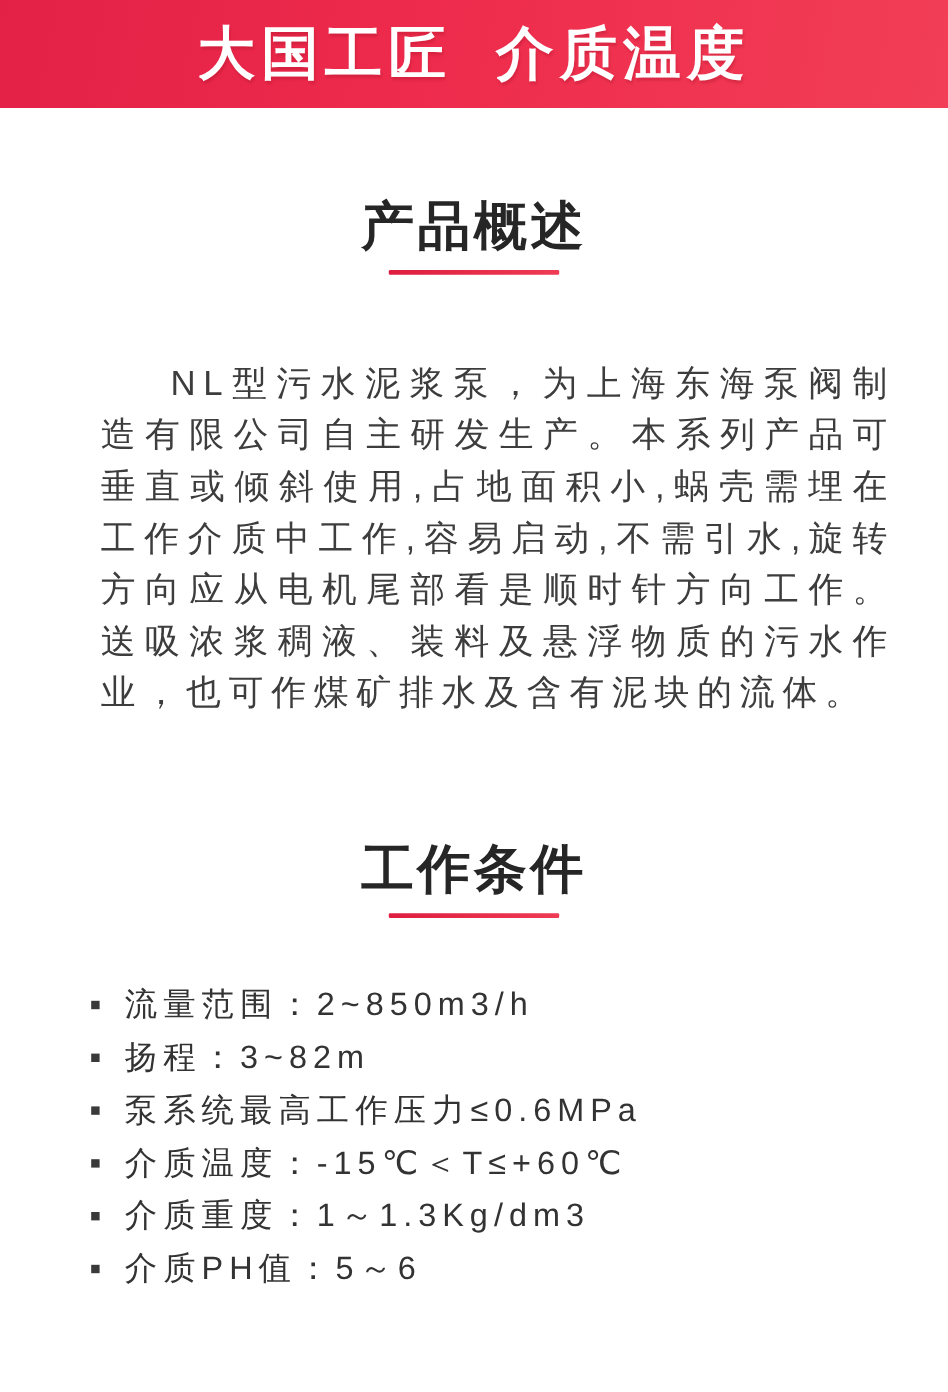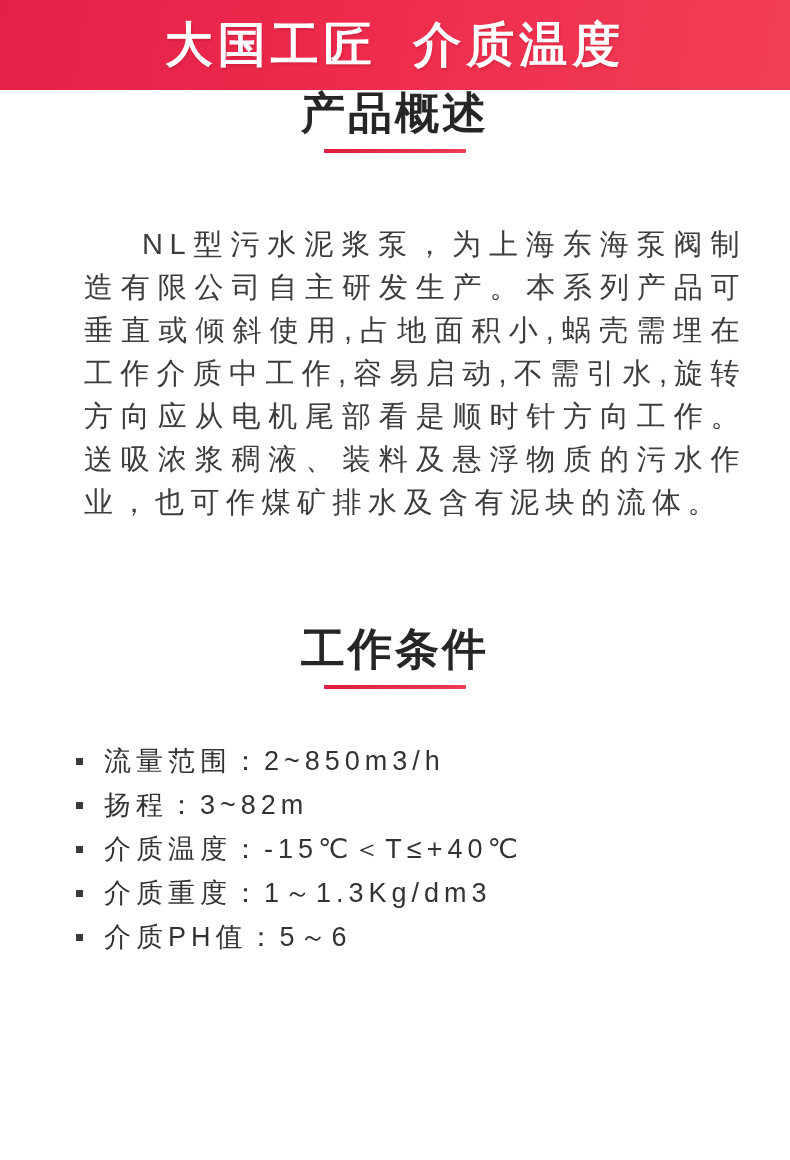--- a/index.html
+++ b/index.html
@@ -22,20 +22,21 @@
   }
   .banner-title {
     color: #ffffff;
     font-size: 48px;
     font-weight: 900;
     letter-spacing: 5px;
     white-space: pre;
     text-shadow: 1px 2px 2px rgba(150, 10, 30, 0.25);
   }
   .section-title {
+    margin-top: 76px;
     text-align: center;
     font-size: 44px;
     line-height: 46px;
     font-weight: 700;
     letter-spacing: 3px;
     color: #262626;
   }
   .title-underline {
     width: 142px;
     height: 4px;
@@ -98,21 +99,25 @@
     <li>
       <span class="bullet"></span>
       <span>流量范围：2~850m3/h</span>
     </li>
     <li>
       <span class="bullet"></span>
       <span>扬程：3~82m</span>
     </li>
     <li>
       <span class="bullet"></span>
-      <span>介质温度：-15℃＜T≤+40℃</span>
+      <span>泵系统最高工作压力≤0.6MPa</span>
+    </li>
+    <li>
+      <span class="bullet"></span>
+      <span>介质温度：-15℃＜T≤+60℃</span>
     </li>
     <li>
       <span class="bullet"></span>
       <span>介质重度：1～1.3Kg/dm3</span>
     </li>
     <li>
       <span class="bullet"></span>
       <span>介质PH值：5～6</span>
     </li>
   </ul>

